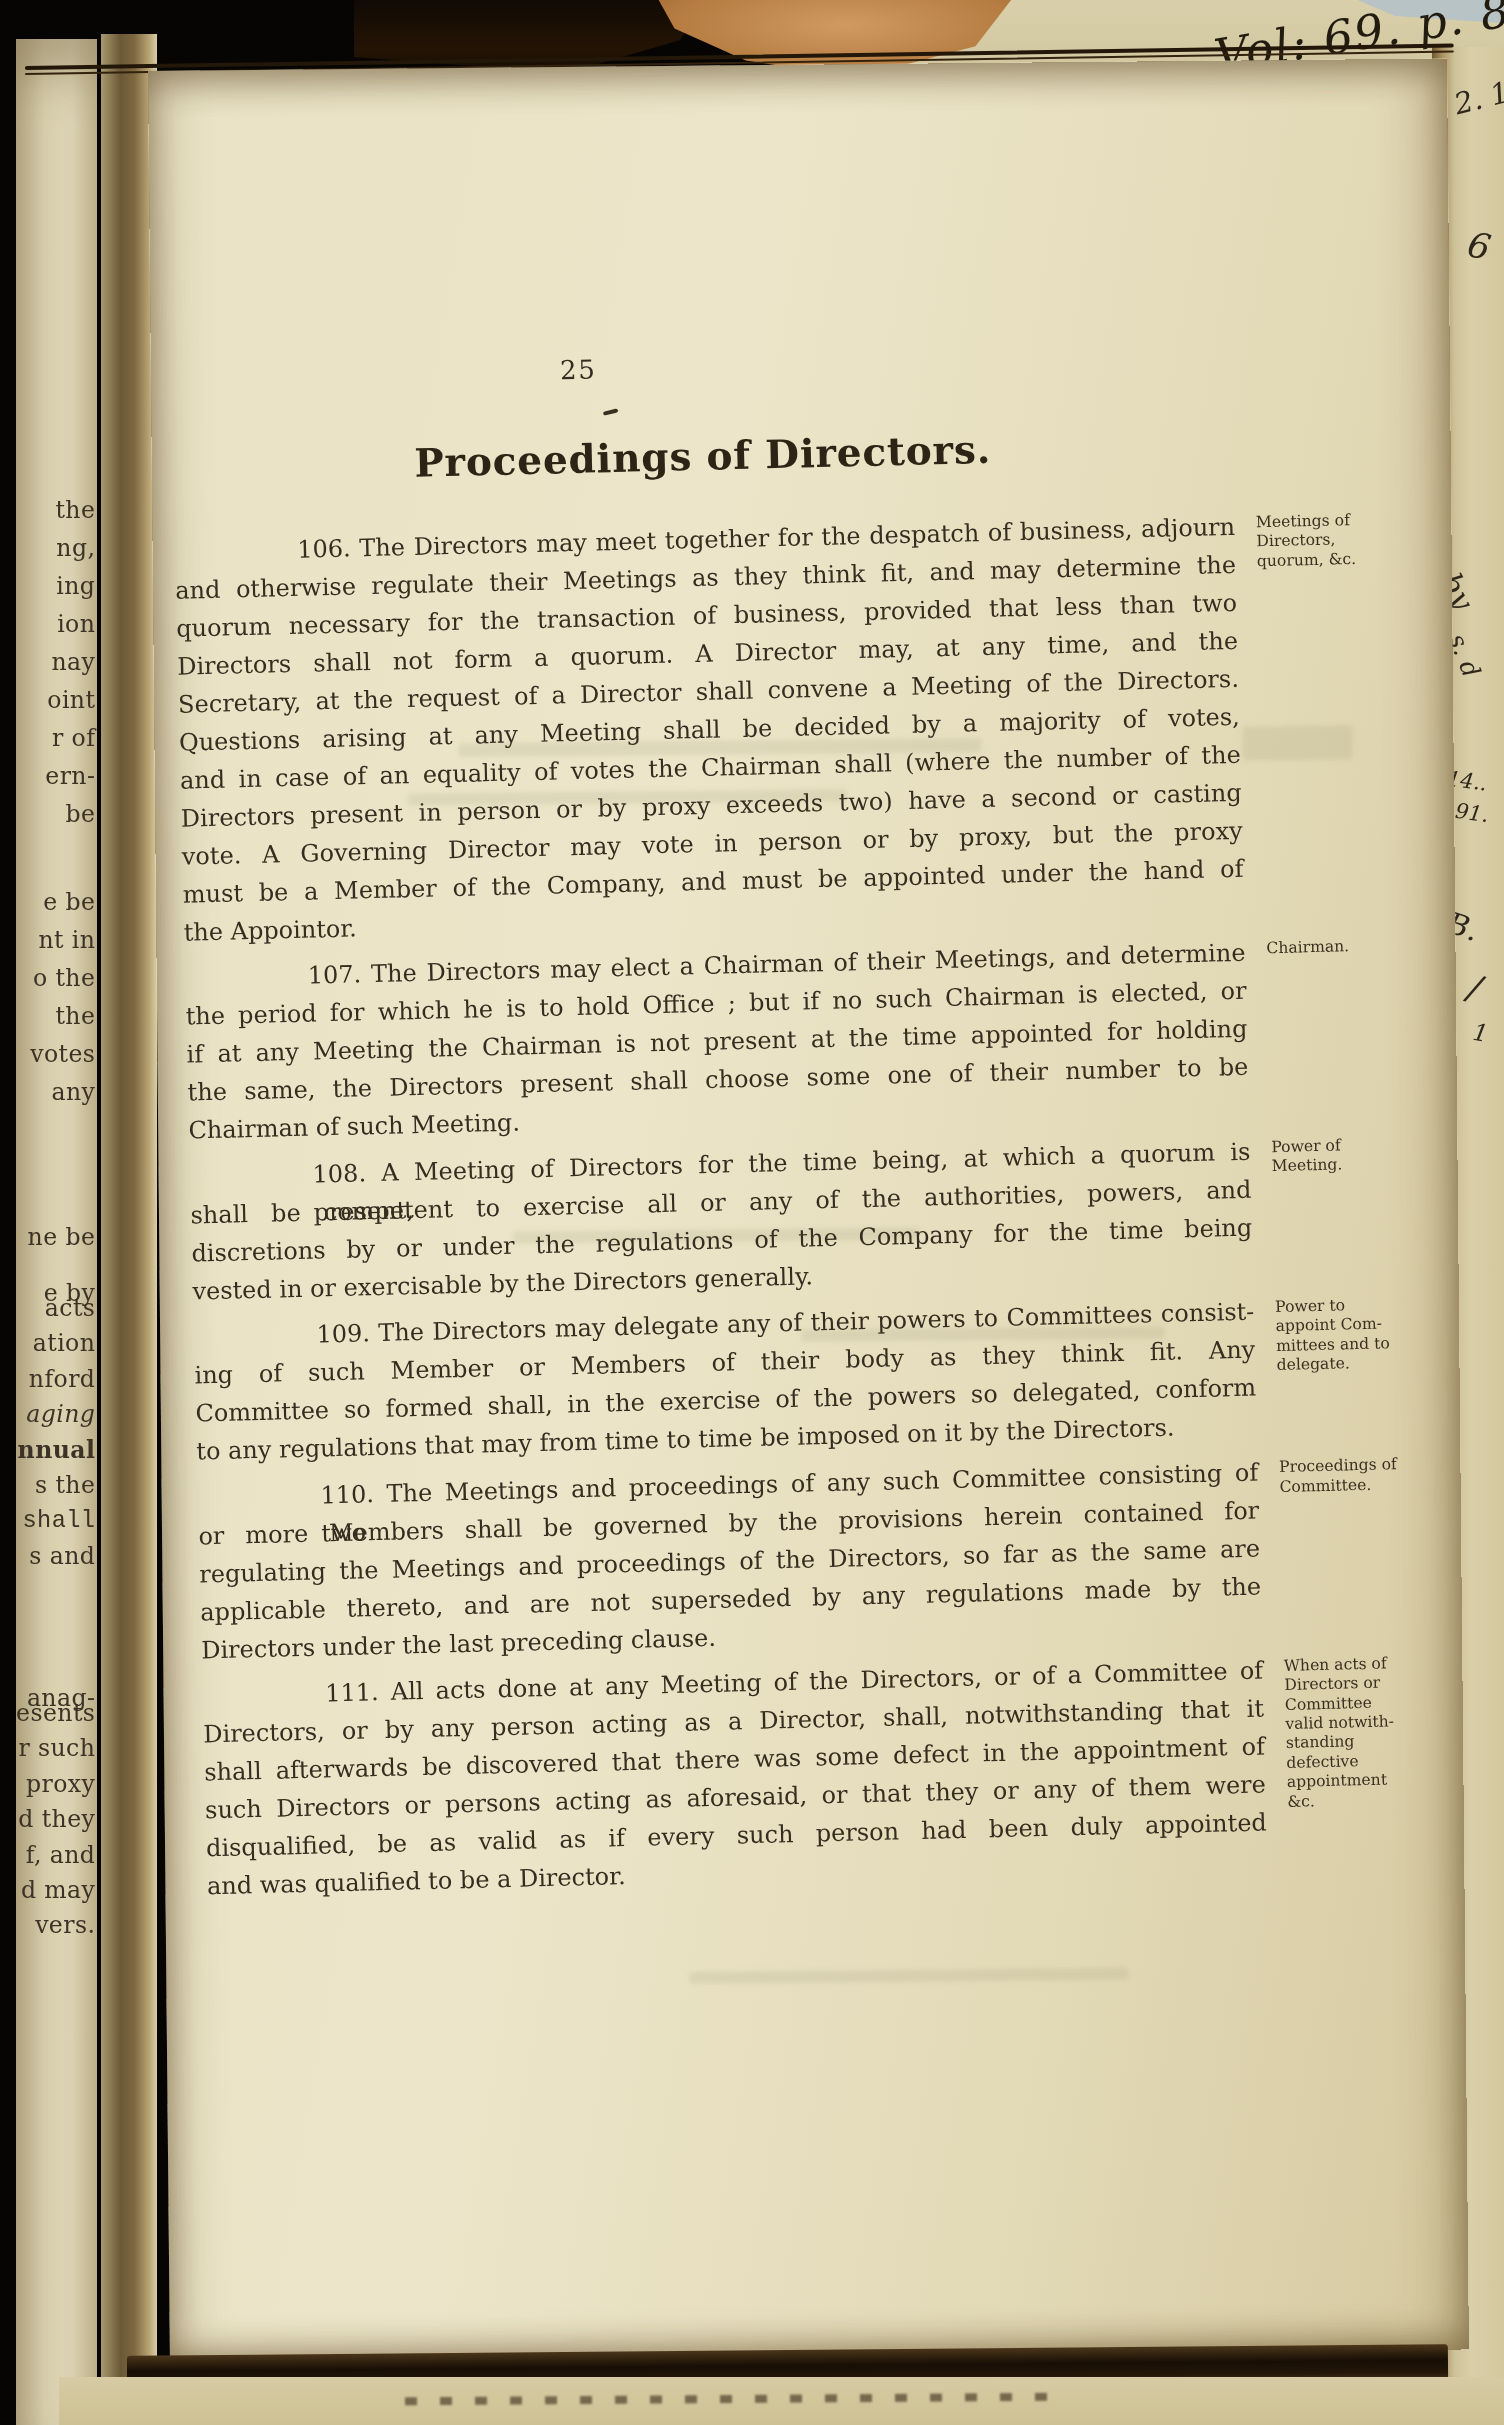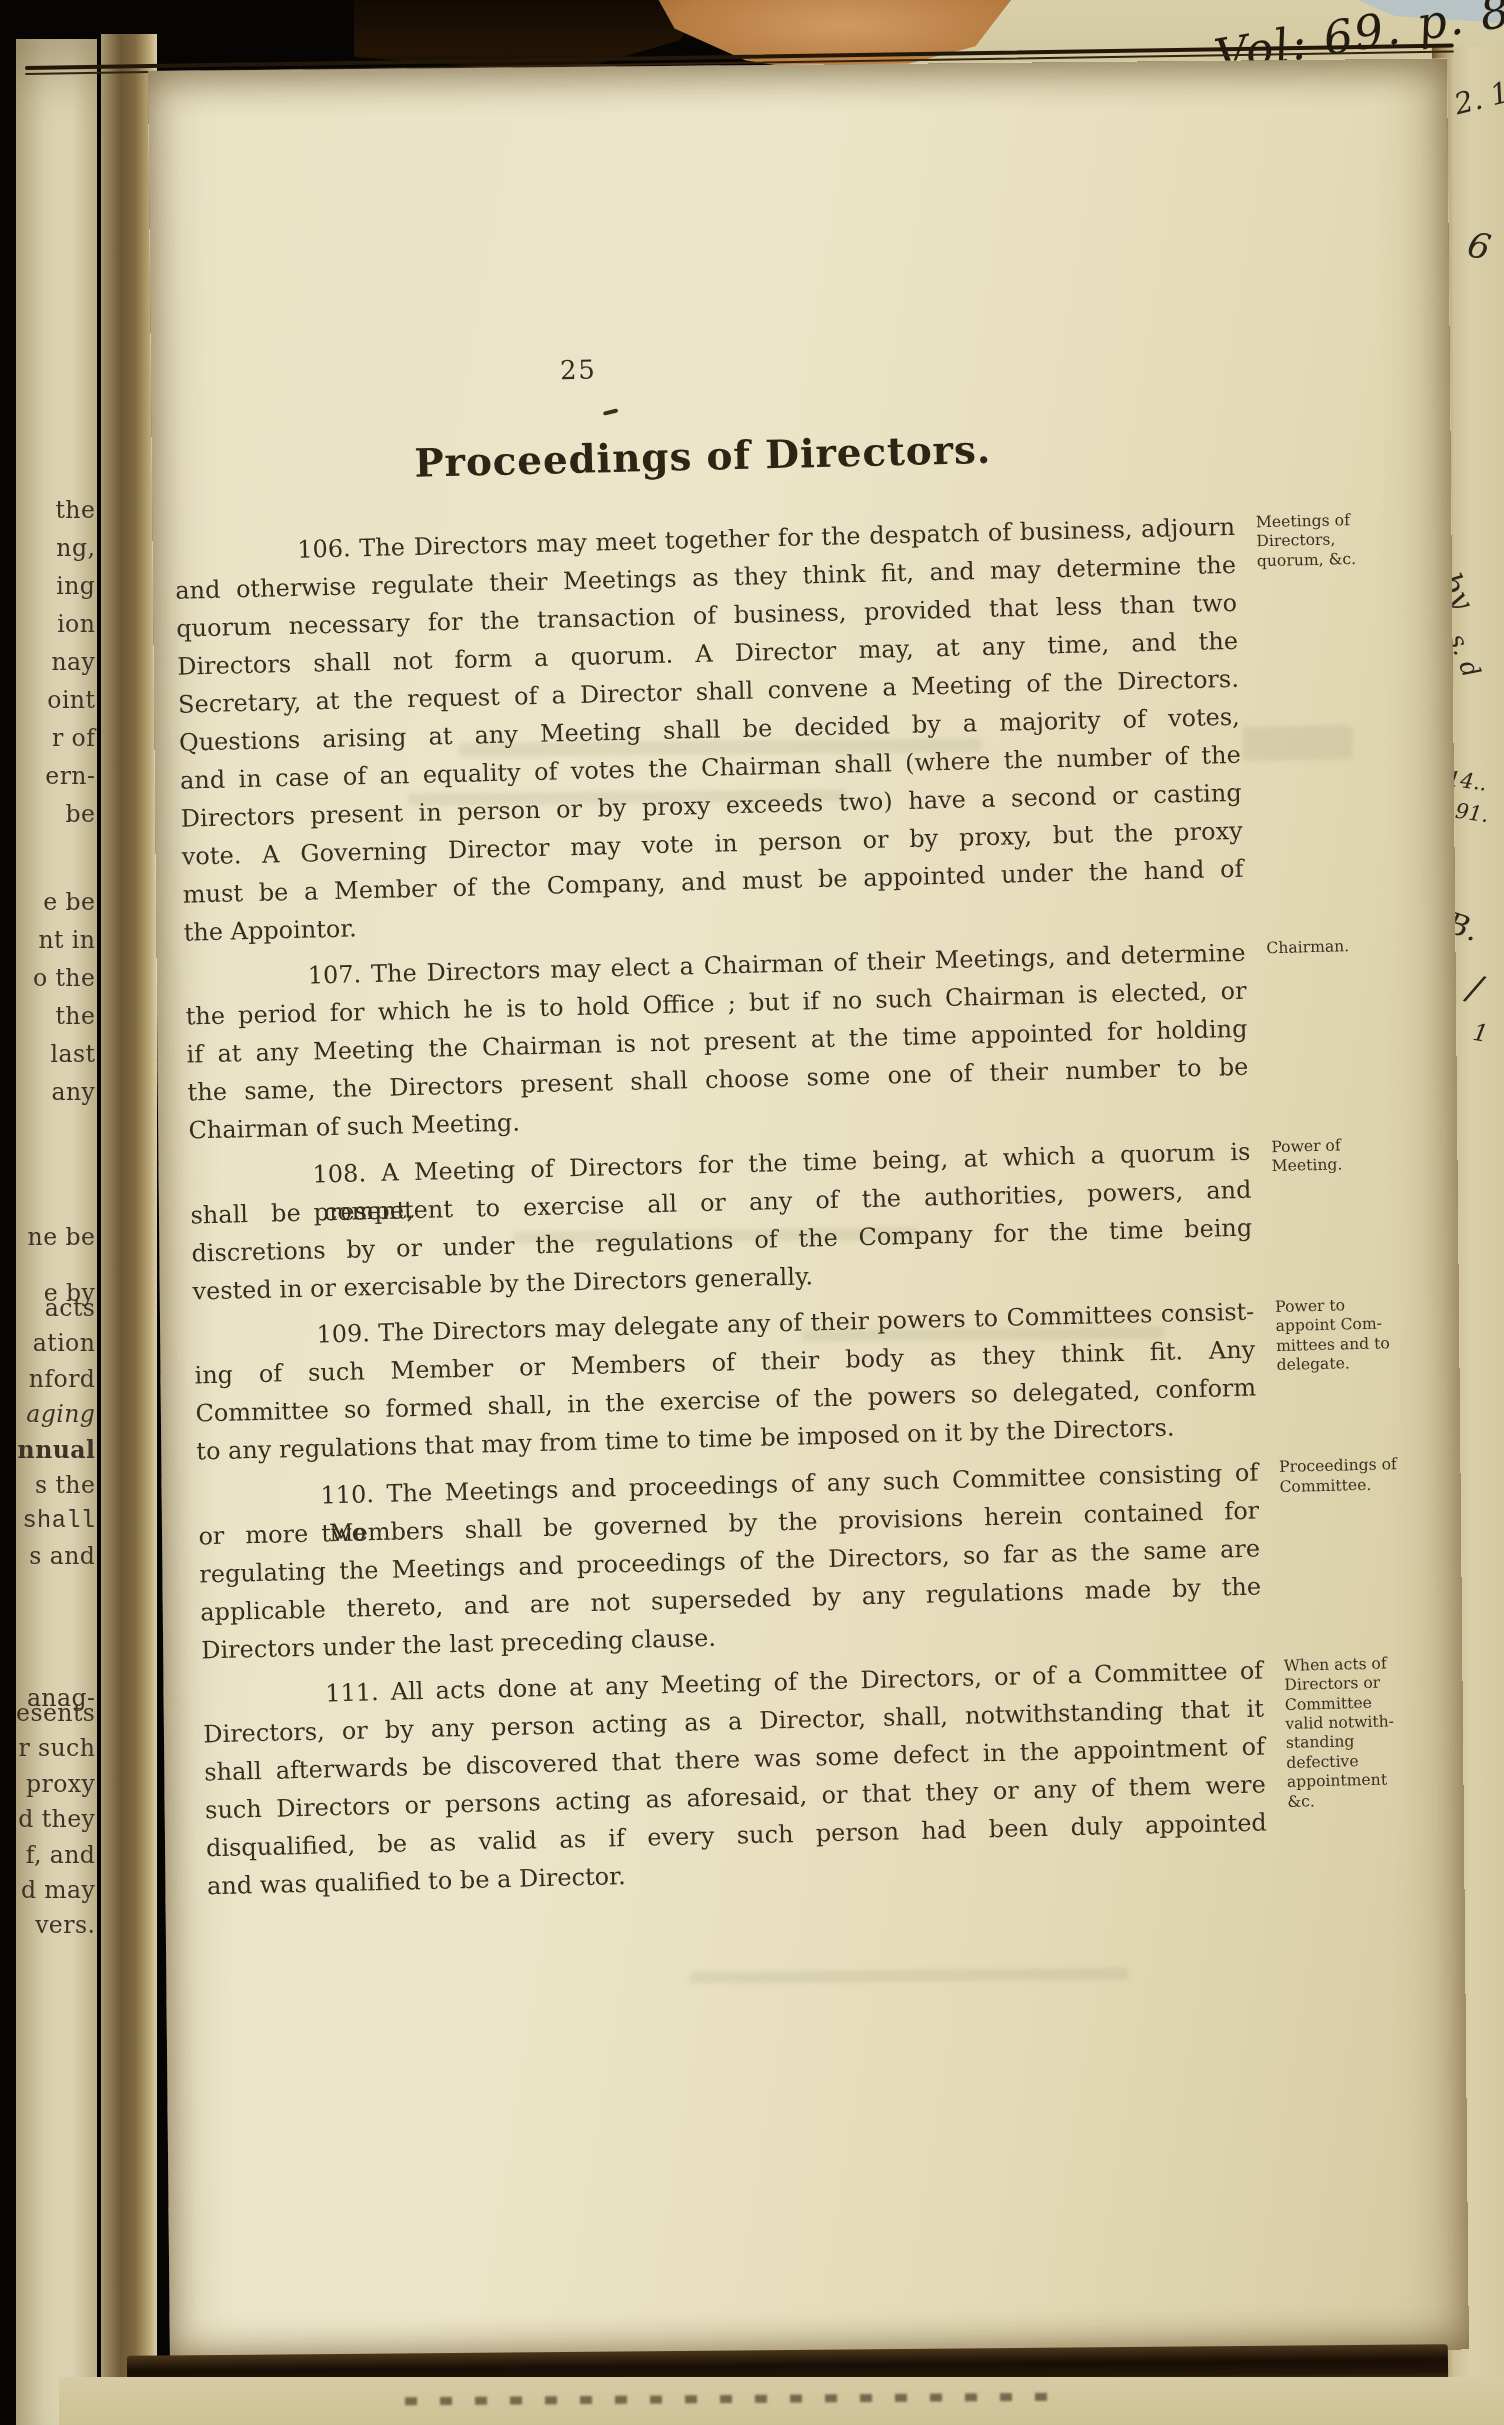--- a/index.html
+++ b/index.html
@@ -130,21 +130,21 @@
     <div class="left-frag" style="top: 571px;">ion</div>
     <div class="left-frag" style="top: 609px;">nay</div>
     <div class="left-frag" style="top: 647px;">oint</div>
     <div class="left-frag" style="top: 685px;">r of</div>
     <div class="left-frag" style="top: 723px;">ern-</div>
     <div class="left-frag" style="top: 761px;">be</div>
     <div class="left-frag" style="top: 849px;">e be</div>
     <div class="left-frag" style="top: 887px;">nt in</div>
     <div class="left-frag" style="top: 925px;">o the</div>
     <div class="left-frag" style="top: 963px;">the</div>
-    <div class="left-frag" style="top: 1001px;">last</div>
+    <div class="left-frag" style="top: 1001px;">votes</div>
     <div class="left-frag" style="top: 1039px;">any</div>
     <div class="left-frag" style="top: 1184px;">ne be</div>
     <div class="left-frag" style="top: 1220px; margin-top: 20px;">e by</div>
     <div class="left-frag" style="top: 1255px;">acts</div>
     <div class="left-frag" style="top: 1290px;">ation</div>
     <div class="left-frag" style="top: 1326px;">nford</div>
     <div class="left-frag" style="top: 1361px; font-style: italic;">aging</div>
     <div class="left-frag" style="top: 1397px; font-weight: bold;">nnual</div>
     <div class="left-frag" style="top: 1432px;">s the</div>
     <div class="left-frag" style="top: 1468px; font-family: Liberation Mono, monospace;">shall</div>

